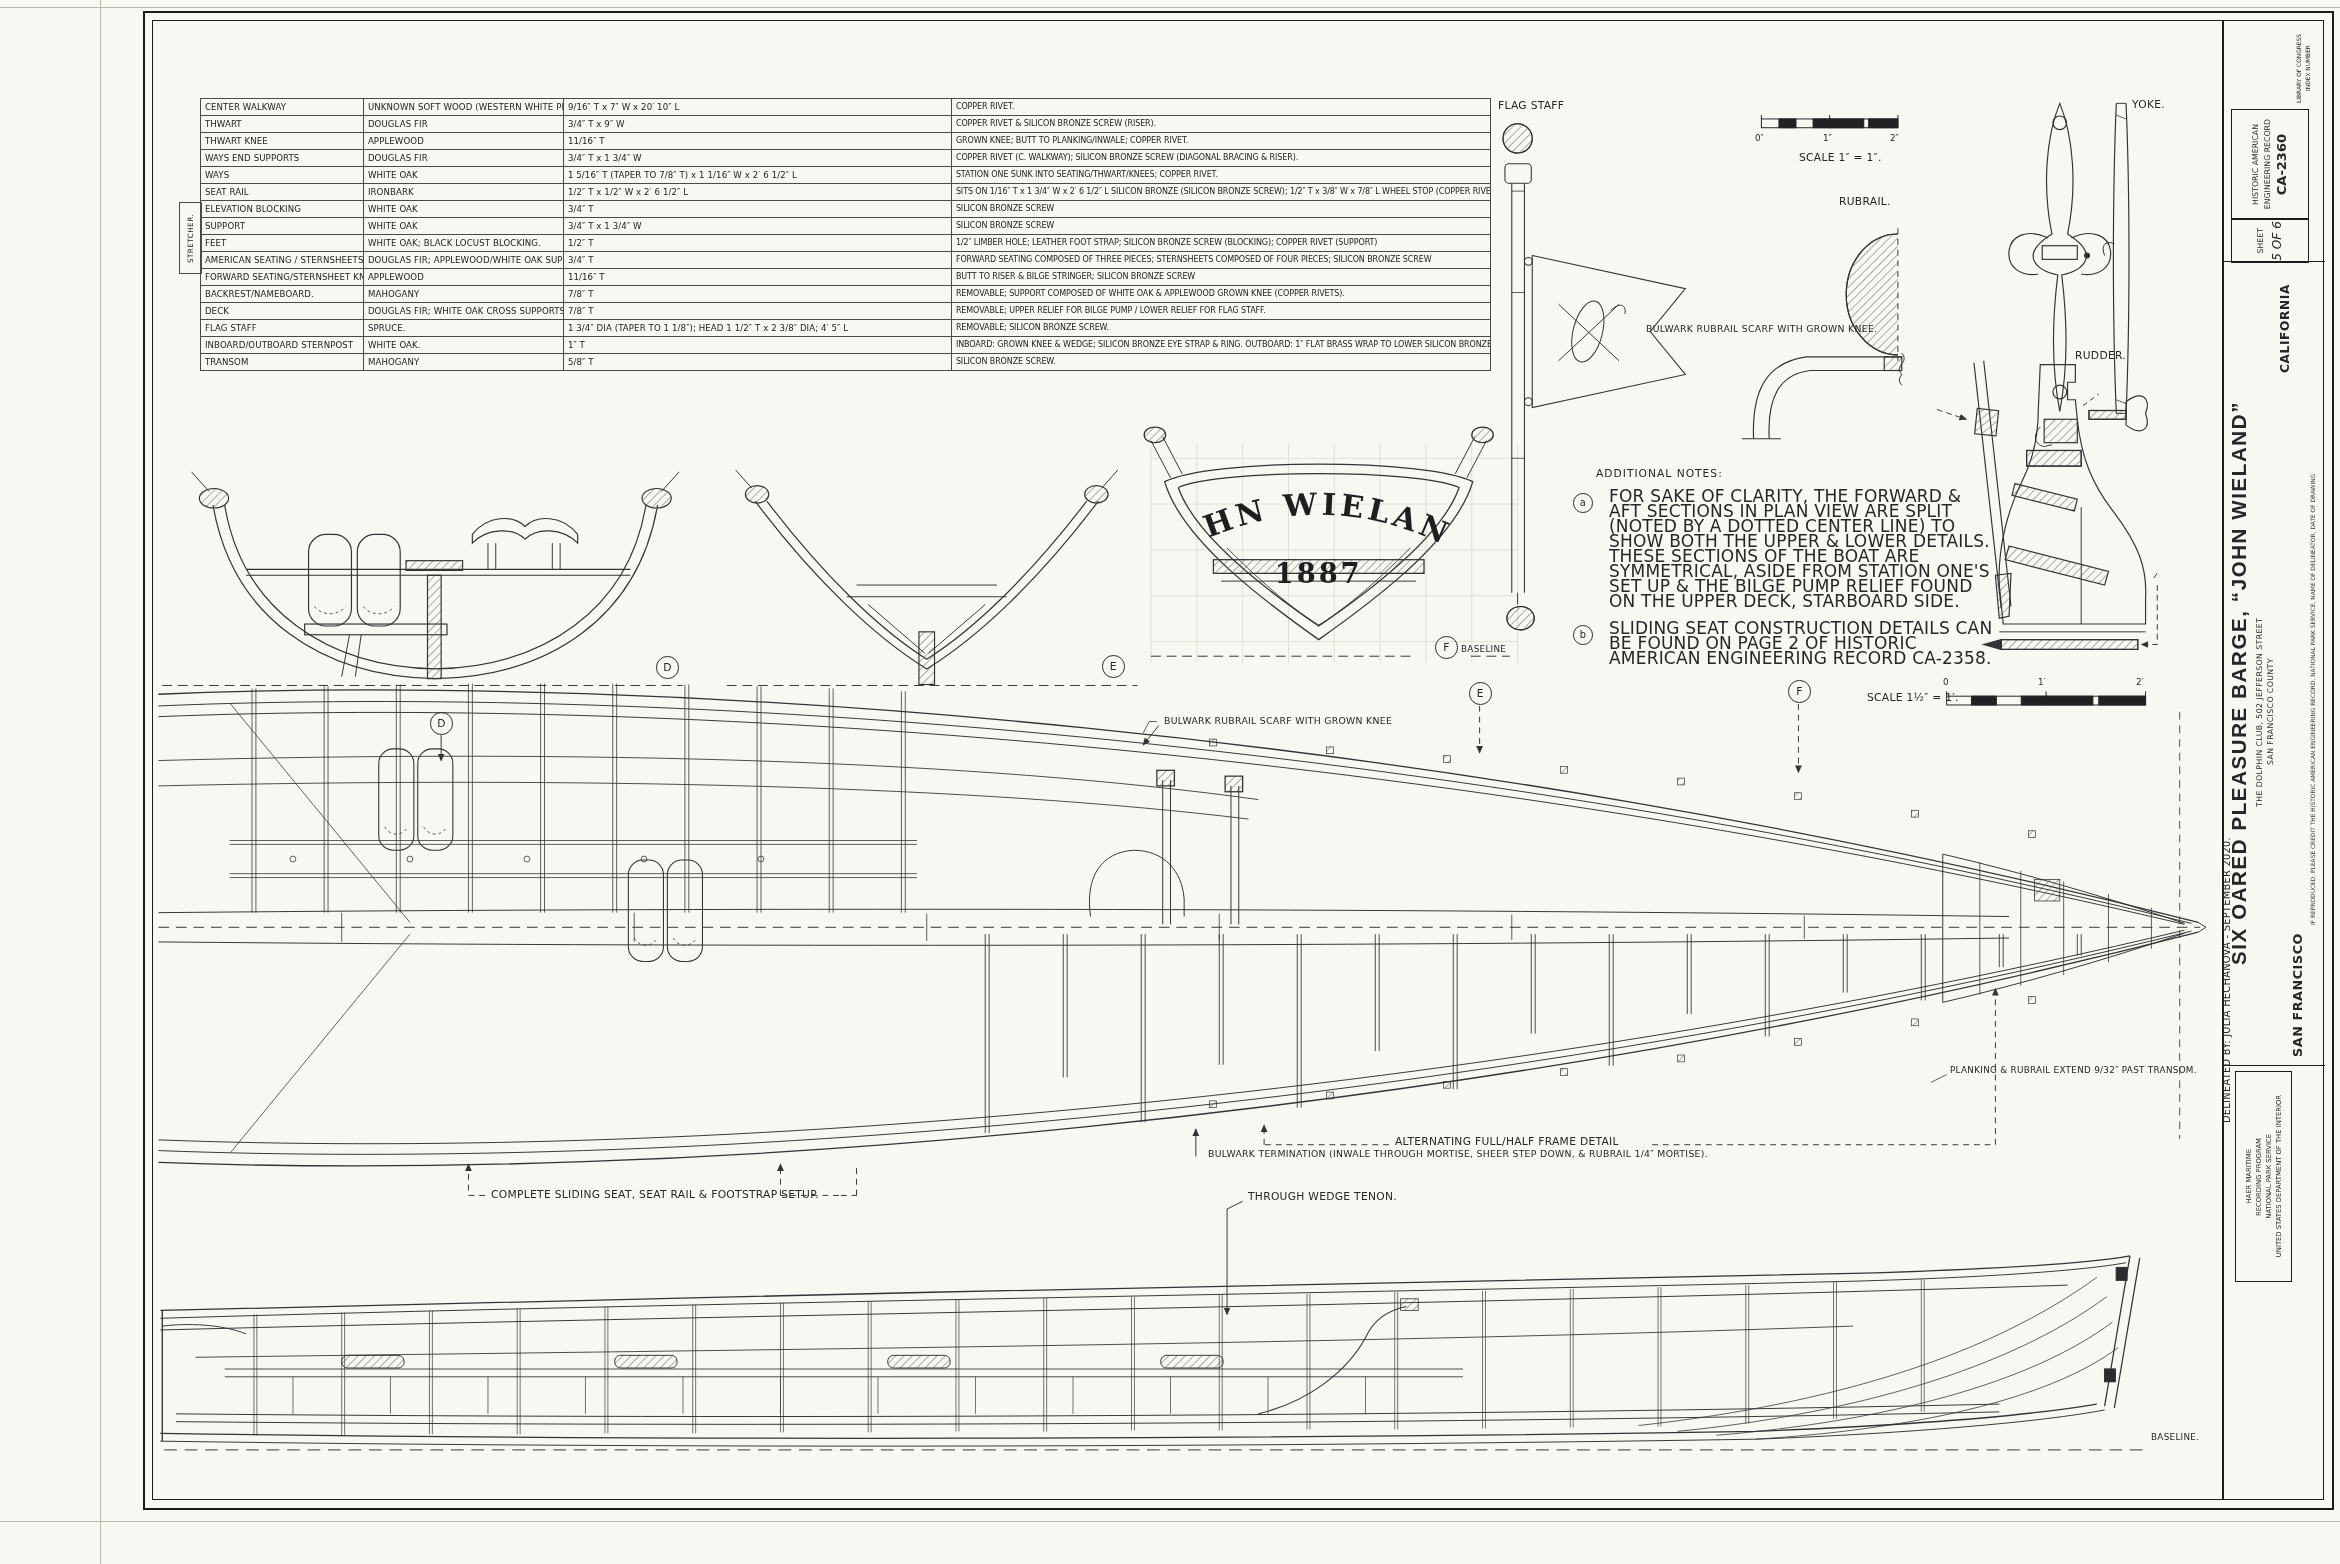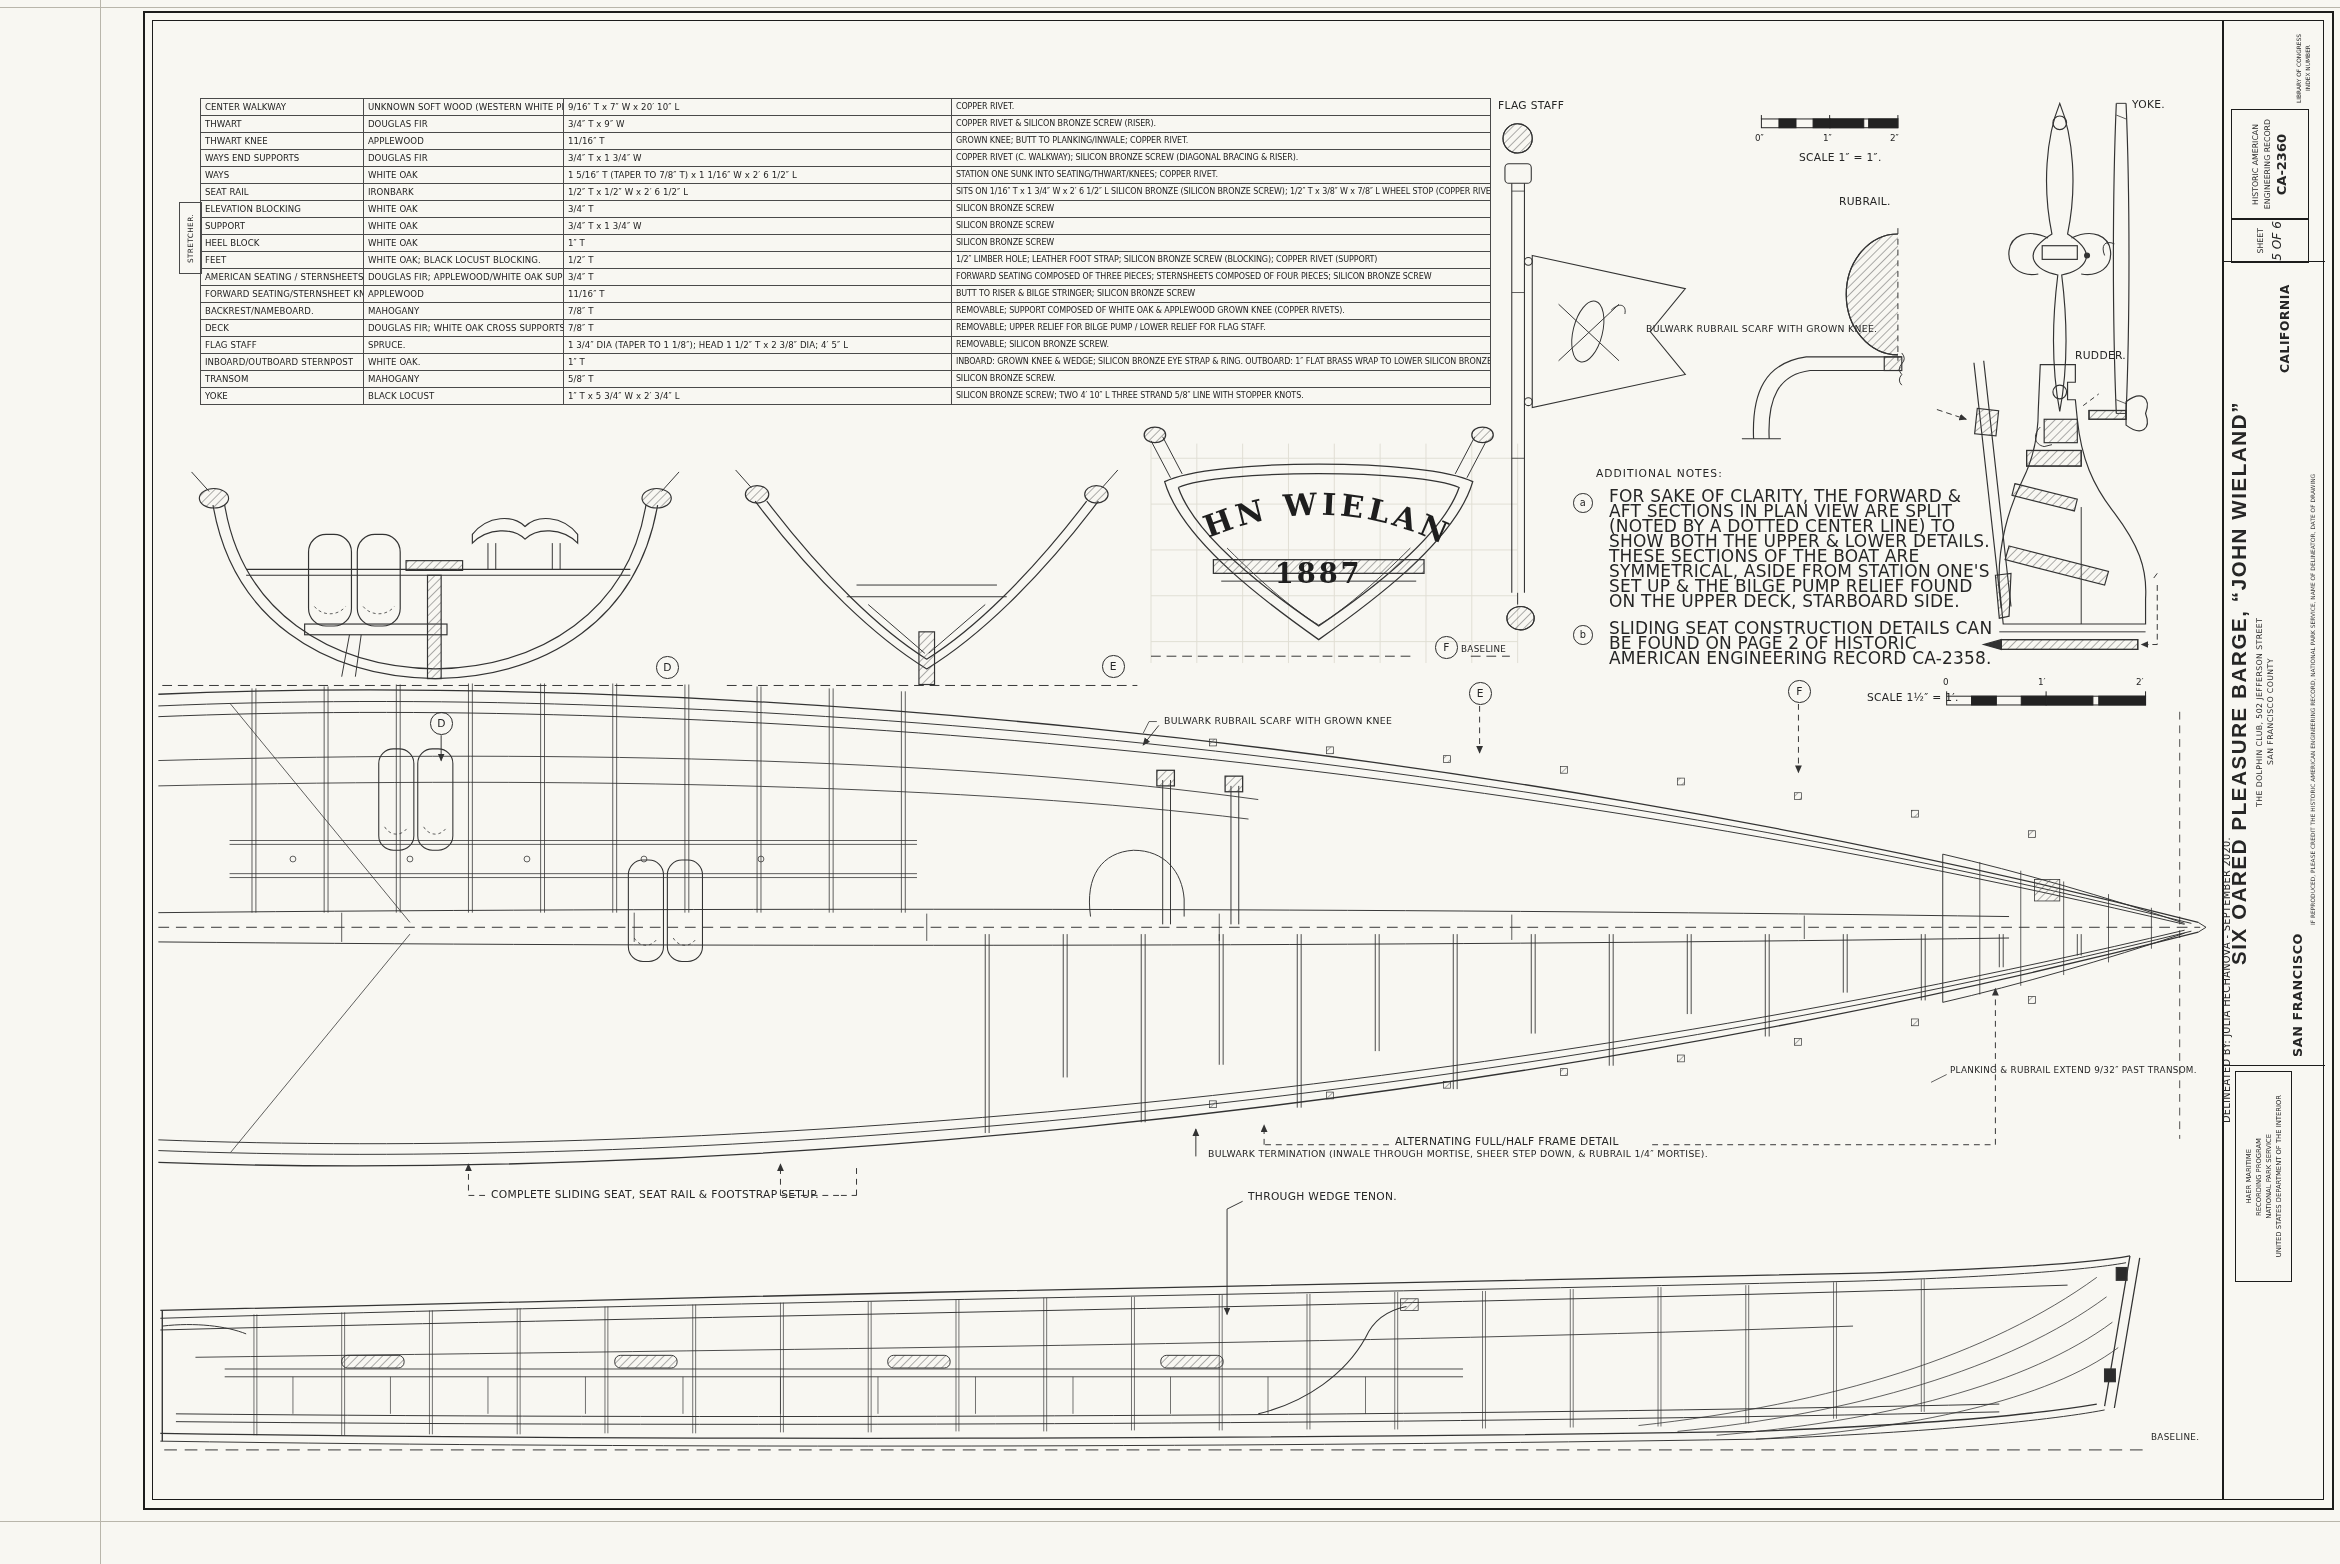--- a/index.html
+++ b/index.html
@@ -94,26 +94,20 @@
           <td>3/4″ T</td>
           <td>SILICON BRONZE SCREW</td>
         </tr>
         <tr>
           <td>SUPPORT</td>
           <td>WHITE OAK</td>
           <td>3/4″ T x 1 3/4″ W</td>
           <td>SILICON BRONZE SCREW</td>
         </tr>
         <tr>
-          <td>HEEL BLOCK</td>
-          <td>WHITE OAK</td>
-          <td>1″ T</td>
-          <td>SILICON BRONZE SCREW</td>
-        </tr>
-        <tr>
           <td>FEET</td>
           <td>WHITE OAK; BLACK LOCUST BLOCKING.</td>
           <td>1/2″ T</td>
           <td>1/2″ LIMBER HOLE; LEATHER FOOT STRAP; SILICON BRONZE SCREW (BLOCKING); COPPER RIVET (SUPPORT)</td>
         </tr>
         <tr>
           <td>AMERICAN SEATING / STERNSHEETS.</td>
           <td>DOUGLAS FIR; APPLEWOOD/WHITE OAK SUPPORTS</td>
           <td>3/4″ T</td>
           <td>FORWARD SEATING COMPOSED OF THREE PIECES; STERNSHEETS COMPOSED OF FOUR PIECES; SILICON BRONZE SCREW</td>
@@ -146,26 +140,20 @@
           <td>INBOARD/OUTBOARD STERNPOST</td>
           <td>WHITE OAK.</td>
           <td>1″ T</td>
           <td>INBOARD: GROWN KNEE &amp; WEDGE; SILICON BRONZE EYE STRAP &amp; RING. OUTBOARD: 1″ FLAT BRASS WRAP TO LOWER SILICON BRONZE RUDDER GUDGEON.</td>
         </tr>
         <tr>
           <td>TRANSOM</td>
           <td>MAHOGANY</td>
           <td>5/8″ T</td>
           <td>SILICON BRONZE SCREW.</td>
-        </tr>
-        <tr>
-          <td>YOKE</td>
-          <td>BLACK LOCUST</td>
-          <td>1″ T x 5 3/4″ W x 2′ 3/4″ L</td>
-          <td>SILICON BRONZE SCREW; TWO 4′ 10″ L THREE STRAND 5/8″ LINE WITH STOPPER KNOTS.</td>
         </tr>
       </tbody>
   </table>
   <div class="stretcher">
     <span>STRETCHER.</span>
   </div>
 
   <svg width="2341" height="1564" viewBox="0 0 2400 1604" style="position:absolute;left:0;top:0;">
     <defs>
       <pattern id="h" width="6" height="6" patternUnits="userSpaceOnUse" patternTransform="rotate(45)">

